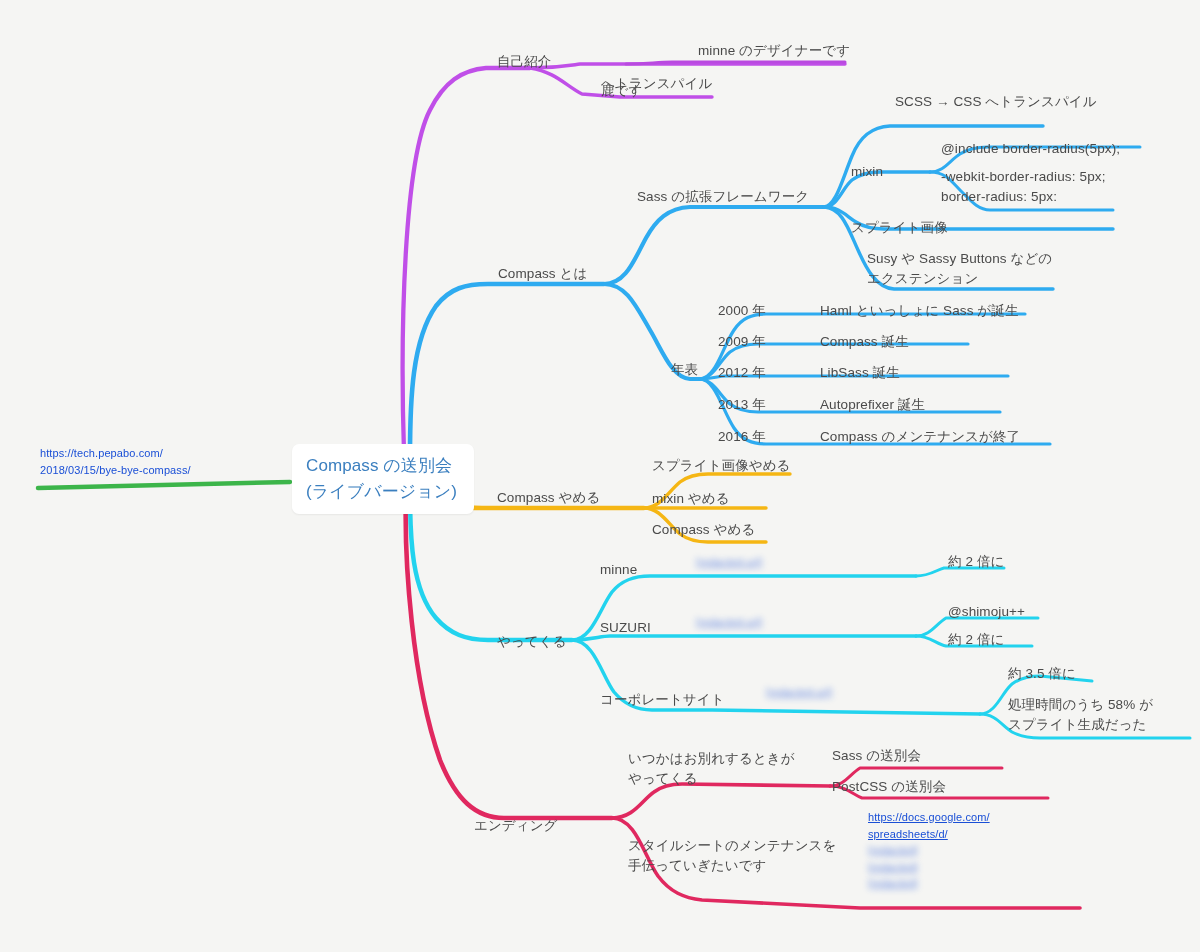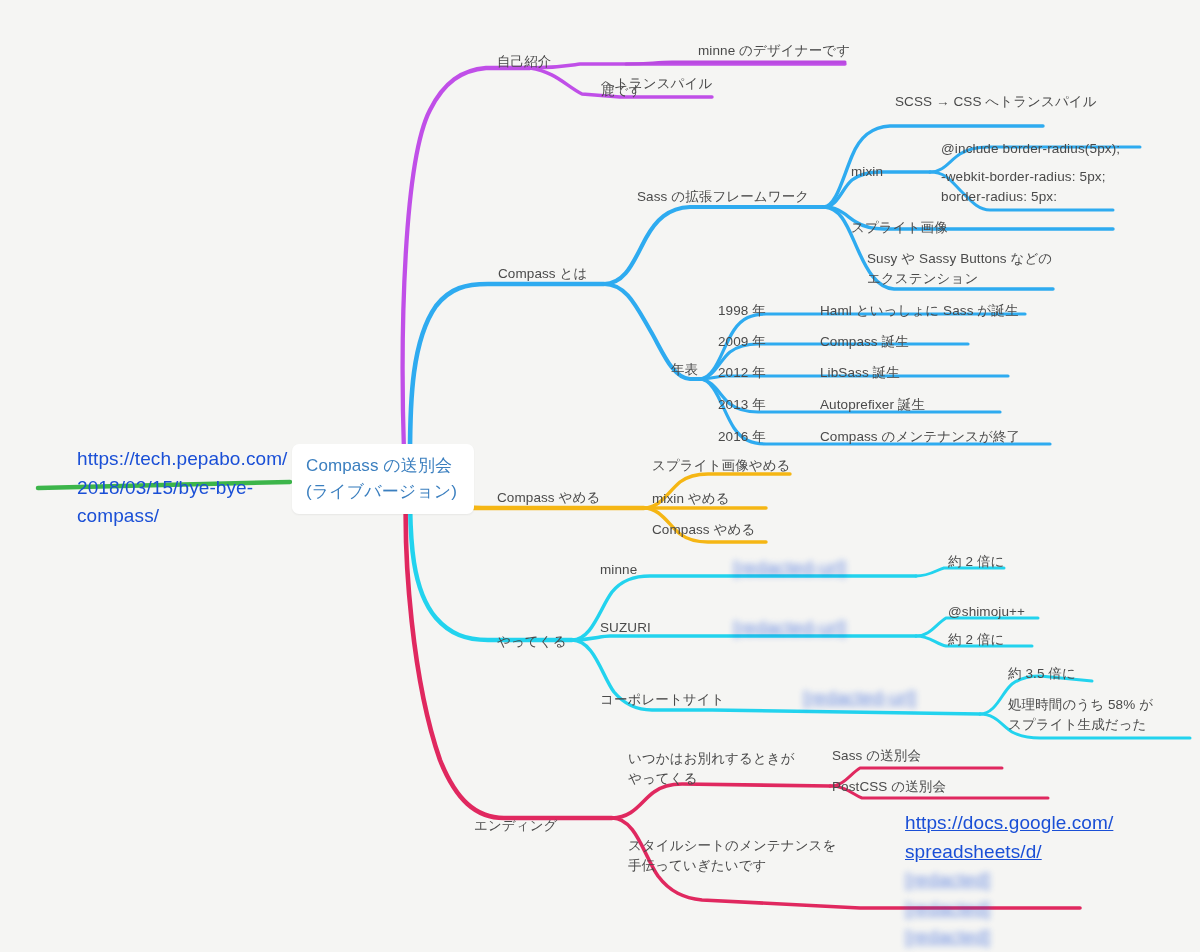--- a/index.html
+++ b/index.html
@@ -40,23 +40,22 @@
     border-radius: 7px;
     padding: 9px 14px 10px 14px;
     color: #3b7fbf;
     font-size: 17px;
     line-height: 1.5;
     box-shadow: 0 1px 2px rgba(0,0,0,0.06);
     z-index: 5;
   }
   .node.link {
     color: #1a4fd6;
-    font-size: 19px;
+    font-size: 11px;
     line-height: 1.5;
-    margin-left: 37px;
   }
   .node.link-u {
     text-decoration: underline;
     text-decoration-color: #1a4fd6;
   }
   .blur {
     display: block;
     color: #1a4fd6;
     text-decoration: underline;
     filter: blur(3.1px);
@@ -147,21 +146,21 @@
   <div class="node mono-ish" style="left:941px; top:167px; width:200px;">-webkit-border-radius: 5px;
 border-radius: 5px:</div>
 
   <div class="node" style="left:851px; top:218px;">スプライト画像</div>
 
   <div class="node" style="left:851px; top:249px; width:210px;margin-left:16px;">Susy や Sassy Buttons などの
 エクステンション</div>
 
   <div class="node" style="left:671px; top:360px;">年表</div>
 
-  <div class="node" style="left:718px; top:301px;">1998 年</div>
+  <div class="node" style="left:718px; top:301px;">2000 年</div>
   <div class="node" style="left:820px; top:301px;">Haml といっしょに Sass が誕生</div>
 
   <div class="node" style="left:718px; top:332px;">2009 年</div>
   <div class="node" style="left:820px; top:332px;">Compass 誕生</div>
 
   <div class="node" style="left:718px; top:363px;">2012 年</div>
   <div class="node" style="left:820px; top:363px;">LibSass 誕生</div>
 
   <div class="node" style="left:718px; top:395px;">2013 年</div>
   <div class="node" style="left:820px; top:395px;">Autoprefixer 誕生</div>

